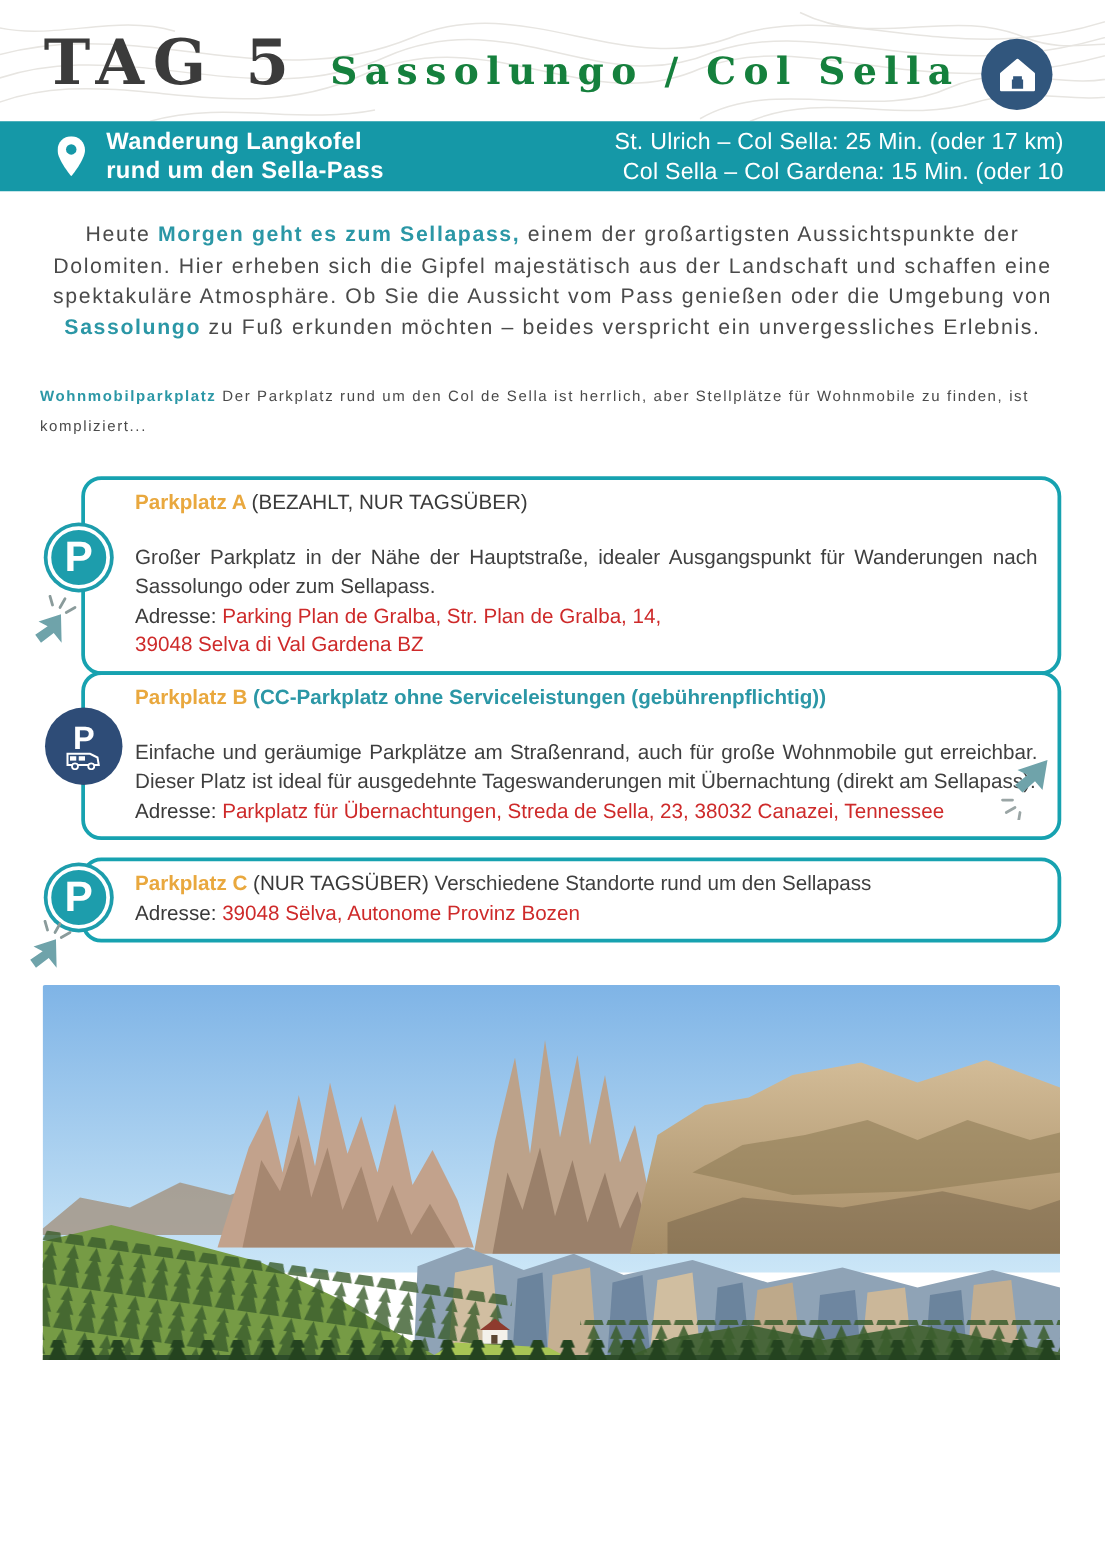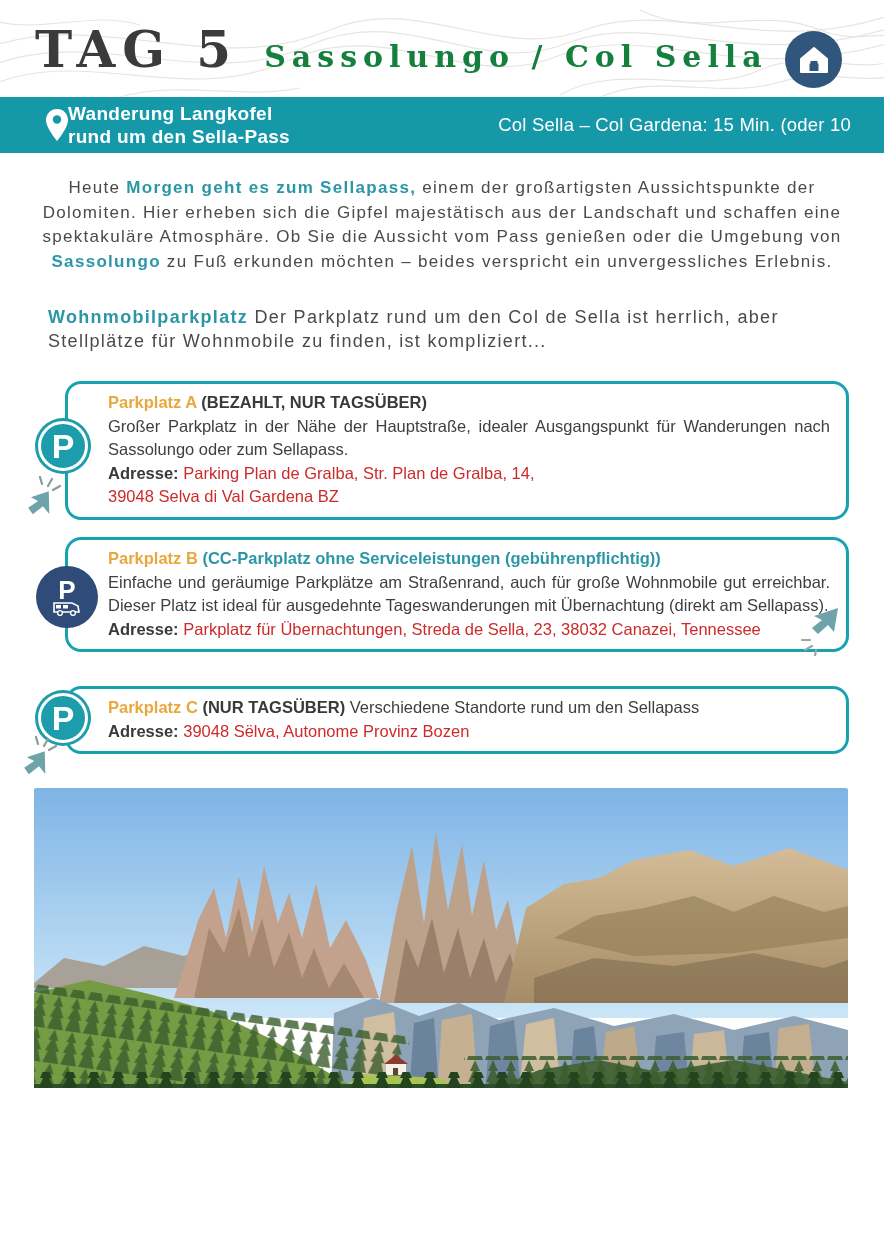--- a/index.html
+++ b/index.html
@@ -21,38 +21,38 @@
   .title-row{position:absolute;top:20px;left:35px;display:flex;align-items:baseline;gap:26px;}
   .day-label{font-family:"DejaVu Serif",serif;font-weight:700;font-size:50px;letter-spacing:7px;color:#3B3B3B;}
   .page-title{font-family:"DejaVu Serif",serif;font-weight:700;font-size:30px;letter-spacing:6px;color:#15803d;}
   .home-btn{position:absolute;top:31px;right:42px;width:57px;height:57px;border-radius:50%;
     background:var(--navy);display:flex;align-items:center;justify-content:center;cursor:pointer;border:none;}
 
   
   .banner{position:absolute;top:97px;left:0;width:884px;height:56px;background:var(--teal);
     display:flex;align-items:center;color:#fff;}
   .banner .pin{margin-left:46px;flex:0 0 auto;}
-  .banner-left{font-weight:700;font-size:19px;line-height:23px;letter-spacing:.3px;}
+  .banner-left{margin-left:17px;font-weight:700;font-size:19px;line-height:23px;letter-spacing:.3px;}
   .banner-right{margin-left:auto;padding-right:33px;text-align:right;font-size:18.5px;line-height:24px;font-weight:500;letter-spacing:.2px;}
 
   
   .intro{position:absolute;top:176px;left:35px;width:814px;text-align:center;
     font-size:17px;line-height:24.5px;letter-spacing:1.3px;color:#4A4A4A;}
-  .park-intro{position:absolute;top:305px;left:48px;width:814px;text-align:left;
-    font-size:18px;line-height:24px;letter-spacing:1.3px;color:#4A4A4A;}
+  .park-intro{position:absolute;top:305px;left:32px;width:814px;text-align:left;
+    font-size:12px;line-height:24px;letter-spacing:1.3px;color:#4A4A4A;}
   .seg-teal{color:var(--teal-text);font-weight:700;}
   .seg-orange{color:var(--orange);font-weight:700;}
-  .seg-dark{color:#3A3A3A;font-weight:700;}
+  .seg-dark{color:#3A3A3A;font-weight:400;}
   .seg-red{color:var(--red);font-weight:400;}
 
   
   .pbox{position:absolute;left:65px;width:784px;border:3px solid #17A2B0;border-radius:16px;
     background:#fff;padding:7px 16px 8px 40px;font-size:16.5px;line-height:23.5px;color:#3F3F3F;cursor:pointer;}
   .pbox .box-title{font-weight:400;}
-  .pbox .box-body{text-align:justify;}
+  .pbox .box-body{text-align:justify;margin-top:20px;}
   .pbox .box-address{white-space:pre-line;}
   .badge{position:absolute;border-radius:50%;display:flex;flex-direction:column;align-items:center;justify-content:center;}
   .badge-teal{background:#1D9DAC;border:3px solid #fff;box-shadow:0 0 0 3px #1D9DAC;color:#fff;
     font-weight:700;font-family:"Liberation Sans",sans-serif;}
   .badge-navy{background:#2E4C77;color:#fff;font-weight:700;}
   .badge .p-glyph{font-size:34px;line-height:30px;font-weight:700;}
   .badge-navy .p-glyph{font-size:26px;line-height:22px;}
   .cursor-ico{position:absolute;}
 
   
@@ -98,20 +98,21 @@
   <div class="banner">
     <svg class="pin" width="22" height="32" viewBox="0 0 22 32">
       <path d="M11 0 C4.9 0 0 4.9 0 11 C0 19 11 32 11 32 C11 32 22 19 22 11 C22 4.9 17.1 0 11 0 Z" fill="#fff"></path>
       <circle cx="11" cy="10.5" r="4.2" fill="#1598A7"></circle>
     </svg>
     <div class="banner-left">
       <div>Wanderung Langkofel</div>
       <div>rund um den Sella-Pass</div>
     </div>
     <div class="banner-right">
+      <div>St. Ulrich – Col Sella: 25 Min. (oder 17 km)</div>
       <div>Col Sella – Col Gardena: 15 Min. (oder 10</div>
     </div>
   </div>
 
   <p class="intro"><span class="seg-plain">Heute </span><span class="seg-teal">Morgen geht es zum Sellapass,</span><span class="seg-plain"> einem der großartigsten Aussichtspunkte der Dolomiten. Hier erheben sich die Gipfel majestätisch aus der Landschaft und schaffen eine spektakuläre Atmosphäre. Ob Sie die Aussicht vom Pass genießen oder die Umgebung von </span><span class="seg-teal">Sassolungo</span><span class="seg-plain"> zu Fuß erkunden möchten – beides verspricht ein unvergessliches Erlebnis.</span></p>
 
   <p class="park-intro"><span class="seg-teal">Wohnmobilparkplatz</span><span class="seg-plain"> Der Parkplatz rund um den Col de Sella ist herrlich, aber Stellplätze für Wohnmobile zu finden, ist kompliziert...</span></p>
 
   <div class="pbox" style="top:381px;">
     <div class="box-title"><span class="seg-orange">Parkplatz A </span><span class="seg-dark">(BEZAHLT, NUR TAGSÜBER)</span></div>

